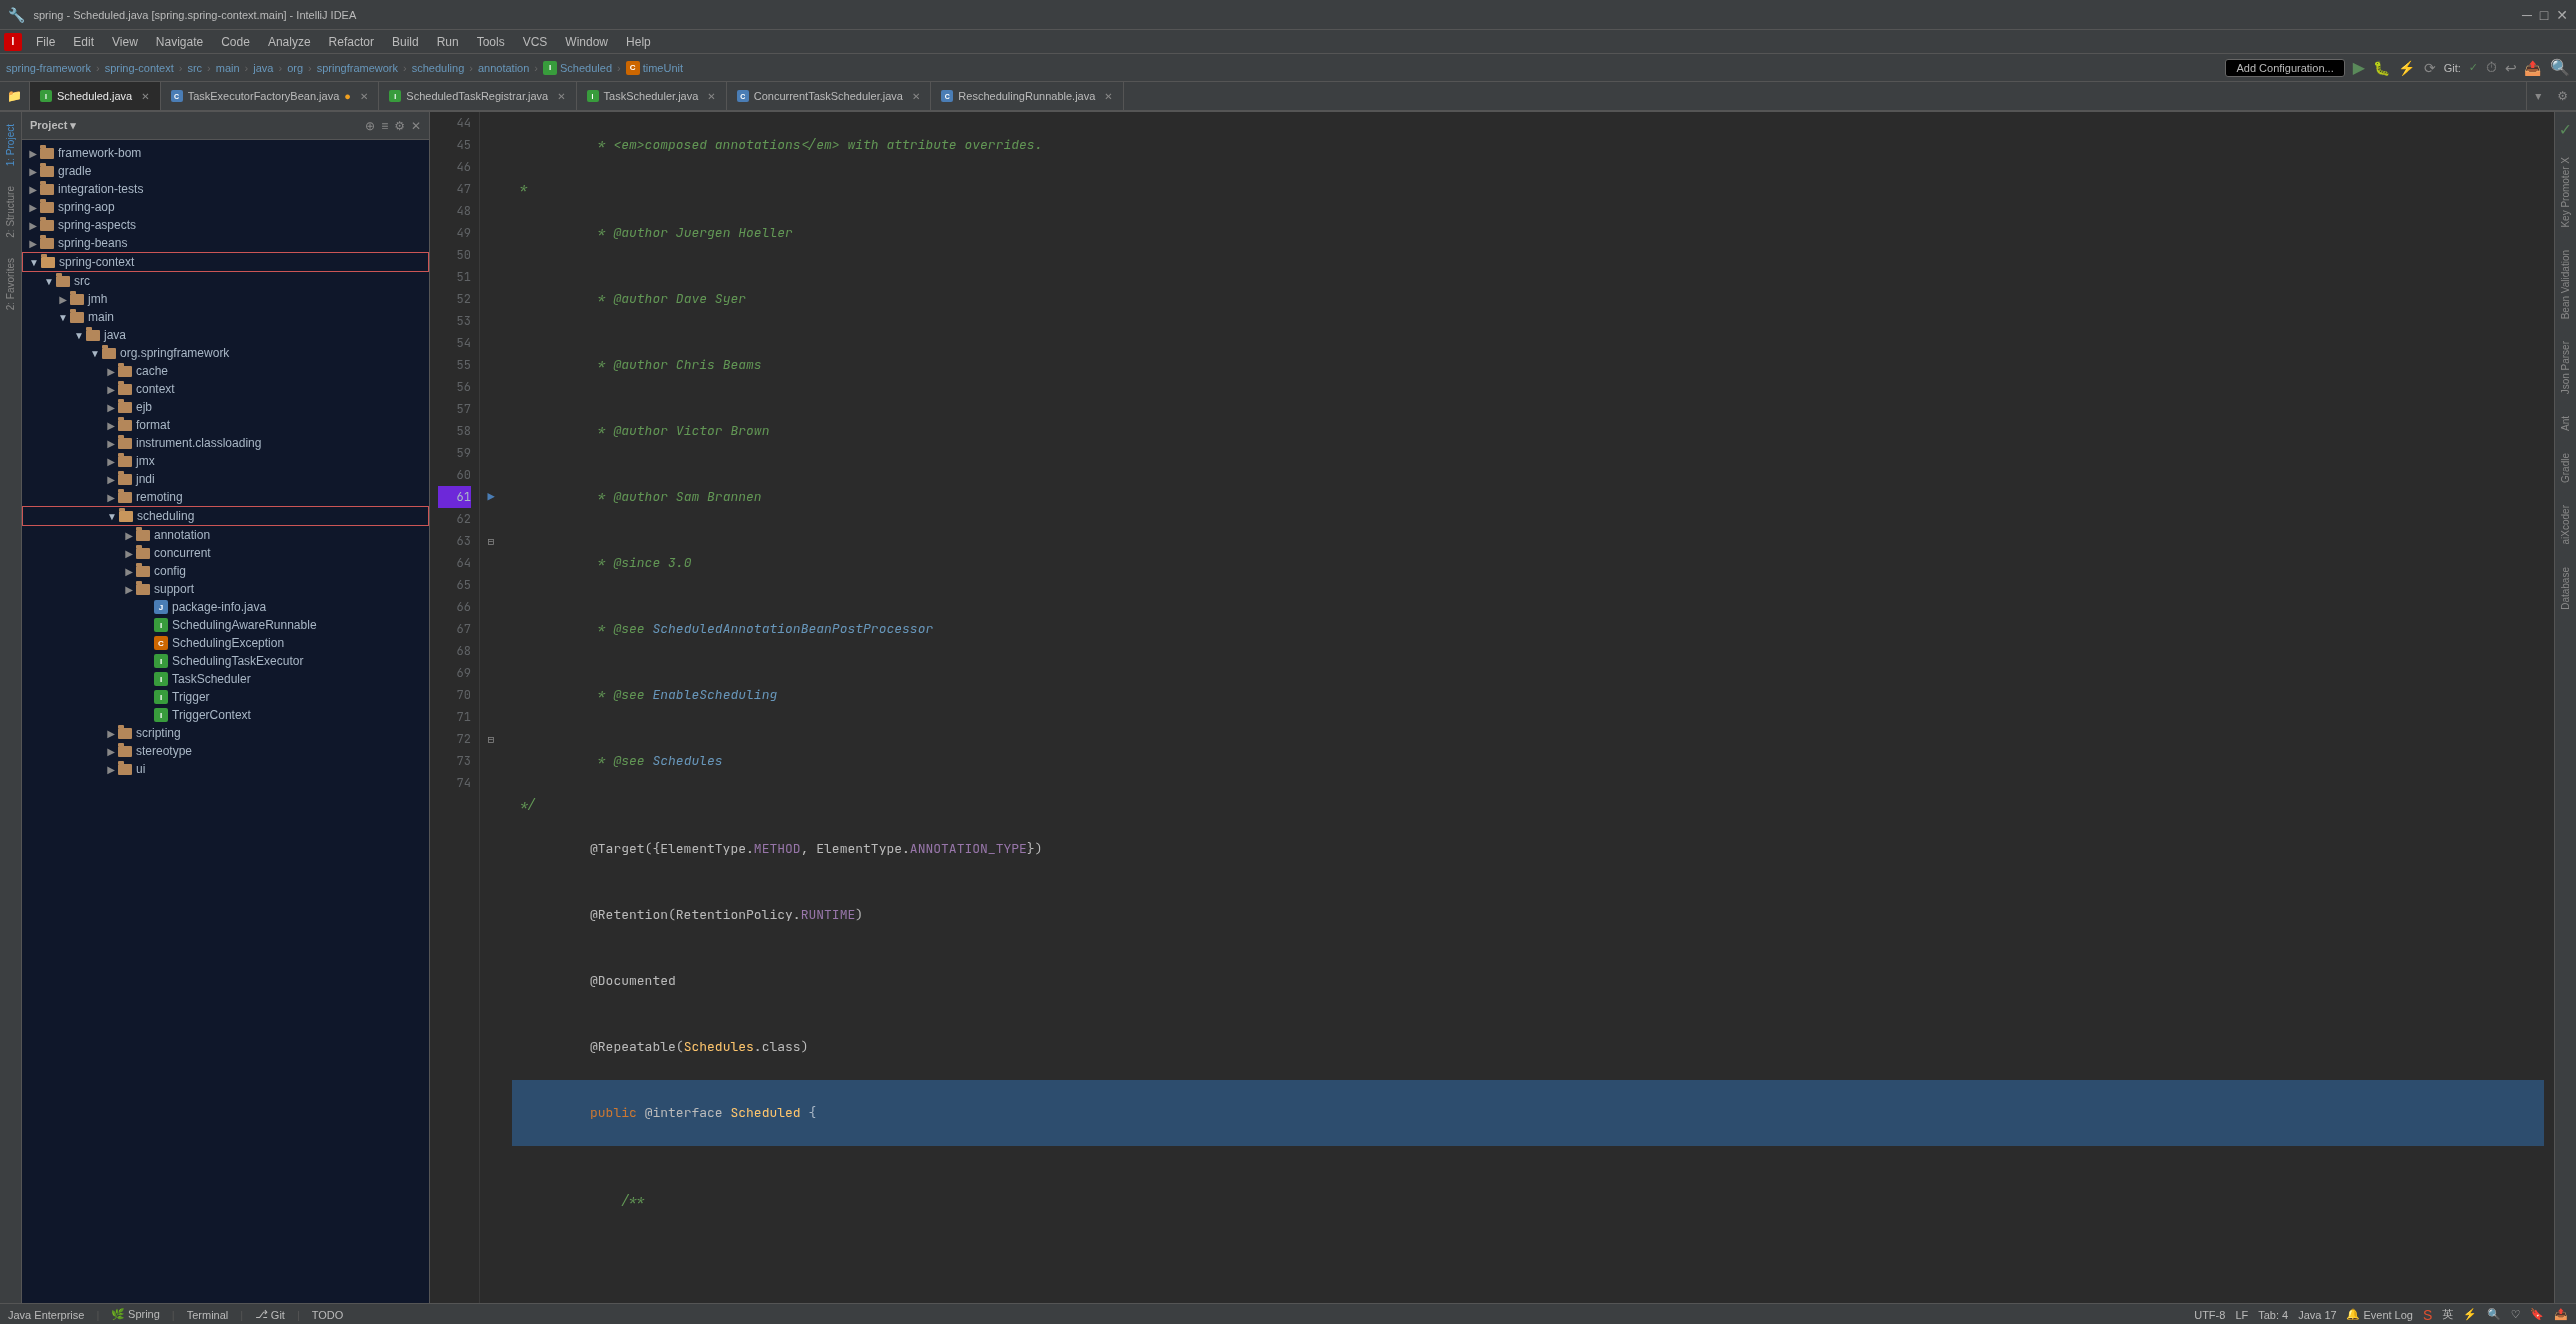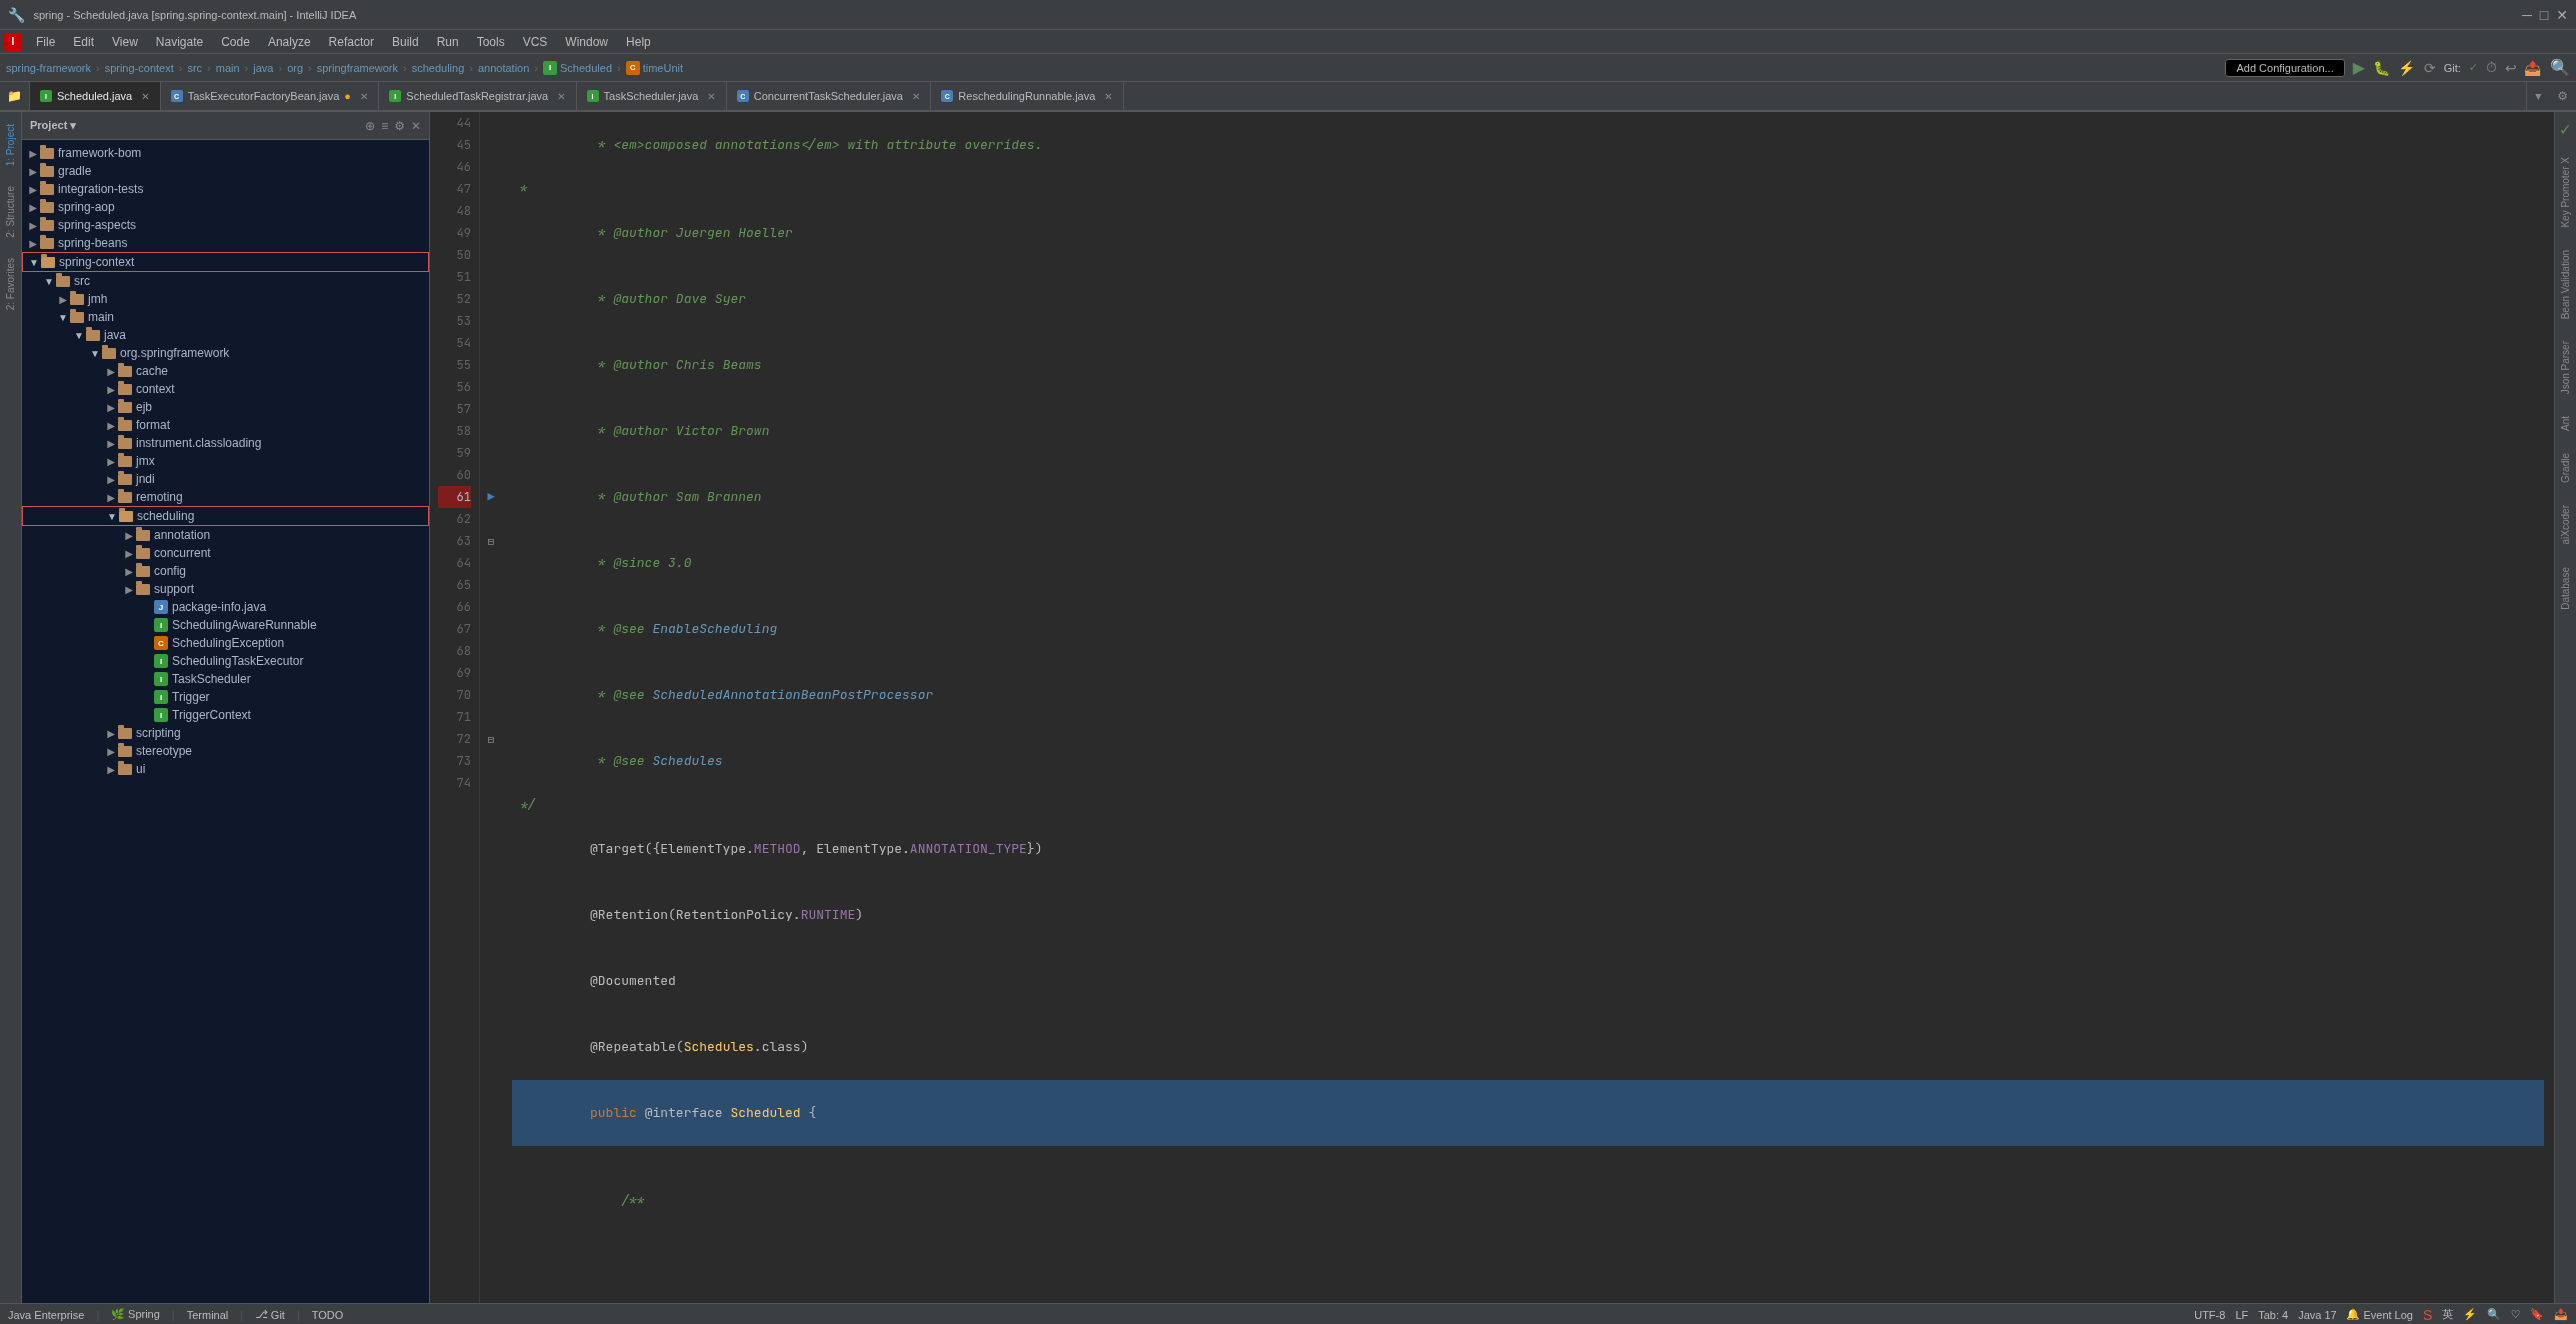--- a/index.html
+++ b/index.html
@@ -438,21 +438,21 @@
           <div>51</div>
           <div>52</div>
           <div>53</div>
         <div>54</div>
           <div>55</div>
           <div>56</div>
           <div>57</div>
           <div>58</div>
         <div>59</div>
           <div>60</div>
-        <div style="background:#7f1d1d; color:#a9b7c6;">61</div>
+        <div style="background:#6d28d9; color:#a9b7c6;">61</div>
         <div>62</div>
           <div>63</div>
           <div>64</div>
           <div>65</div>
           <div>66</div>
         <div>67</div>
           <div>68</div>
           <div>69</div>
           <div>70</div>
           <div>71</div>
@@ -524,25 +524,25 @@
 
         <div class="code-line">
           <span class="c-comment"> * </span><span class="c-javadoc-tag">@author</span><span class="c-comment"> Sam Brannen</span>
         </div>
 
         <div class="code-line">
           <span class="c-comment"> * </span><span class="c-javadoc-tag">@since</span><span class="c-comment"> 3.0</span>
         </div>
 
         <div class="code-line">
+          <span class="c-comment"> * </span><span class="c-javadoc-tag">@see</span><span class="c-comment"> </span><span class="c-javadoc-ref">ScheduledAnnotationBeanPostProcessor</span>
+        </div>
+
+        <div class="code-line">
           <span class="c-comment"> * </span><span class="c-javadoc-tag">@see</span><span class="c-comment"> </span><span class="c-javadoc-ref">EnableScheduling</span>
-        </div>
-
-        <div class="code-line">
-          <span class="c-comment"> * </span><span class="c-javadoc-tag">@see</span><span class="c-comment"> </span><span class="c-javadoc-ref">ScheduledAnnotationBeanPostProcessor</span>
         </div>
 
         <div class="code-line">
           <span class="c-comment"> * </span><span class="c-javadoc-tag">@see</span><span class="c-comment"> </span><span class="c-javadoc-ref">Schedules</span>
         </div>
 
         <div class="code-line"><span class="c-comment"> */</span></div>
 
         <div class="code-line">
           <span class="c-annotation">@Target({ElementType.</span><span class="c-const">METHOD</span><span class="c-annotation">, ElementType.</span><span class="c-const">ANNOTATION_TYPE</span><span class="c-annotation">})</span>

